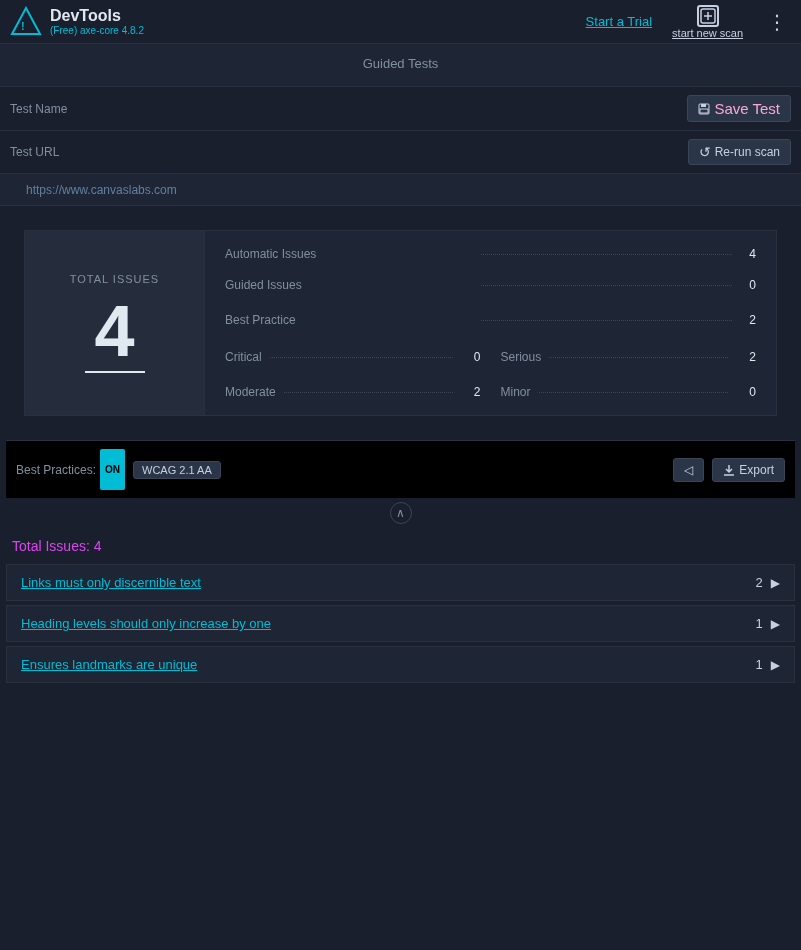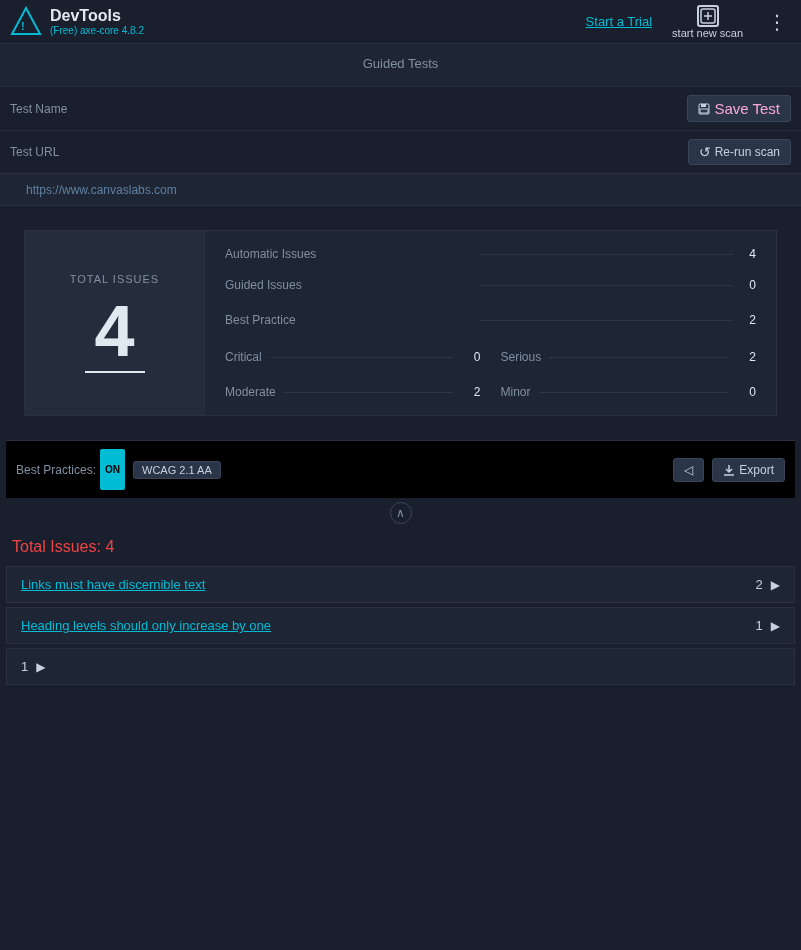--- a/index.html
+++ b/index.html
@@ -63,20 +63,21 @@
       display: flex;
       flex-direction: column;
       align-items: center;
       background: none;
       border: none;
       color: #c8d0e0;
       cursor: pointer;
       font-size: 11px;
       padding: 4px 8px;
       gap: 0;
+      text-decoration: underline;
     }
     .start-new-scan-icon {
       width: 22px;
       height: 22px;
       border: 2px solid #c8d0e0;
       border-radius: 3px;
       display: flex;
       align-items: center;
       justify-content: center;
       font-size: 14px;
@@ -316,22 +317,22 @@
       align-items: center;
       justify-content: center;
       cursor: pointer;
       color: #8090a0;
       font-size: 12px;
     }
 
     
     .total-issues-heading {
       padding: 10px 12px;
-      font-size: 16px;
-      color: #ef4444;
+      font-size: 14px;
+      color: #d946ef;
       font-weight: normal;
     }
 
     
     .issue-list {
       padding: 0 6px;
       display: flex;
       flex-direction: column;
       gap: 4px;
     }
@@ -503,29 +504,30 @@
   <button class="collapse-btn">
     <span>∧</span>
   </button>
 </div>
 
 <div class="total-issues-heading">Total Issues: 4</div>
 
 <div class="issue-list">
 
   <div class="issue-item">
-    <span class="issue-text">Links must have discernible text</span>
+    <span class="issue-text">Links must only discernible text</span>
     <span class="issue-count">2</span>
     <span class="issue-arrow">▶</span>
   </div>
 
   <div class="issue-item">
     <span class="issue-text">Heading levels should only increase by one</span>
     <span class="issue-count">1</span>
     <span class="issue-arrow">▶</span>
   </div>
 
   <div class="issue-item">
+    <span class="issue-text">Ensures landmarks are unique</span>
     <span class="issue-count">1</span>
     <span class="issue-arrow">▶</span>
   </div>
 
 </div>
 
 </body></html>

